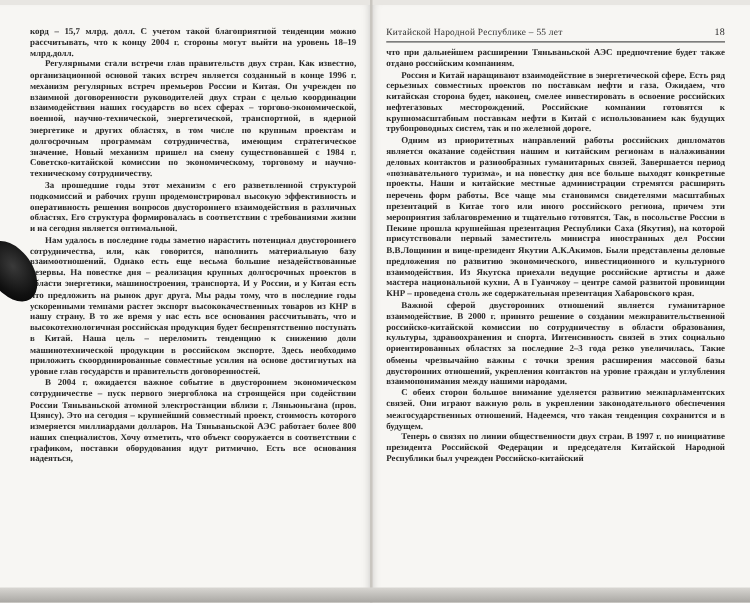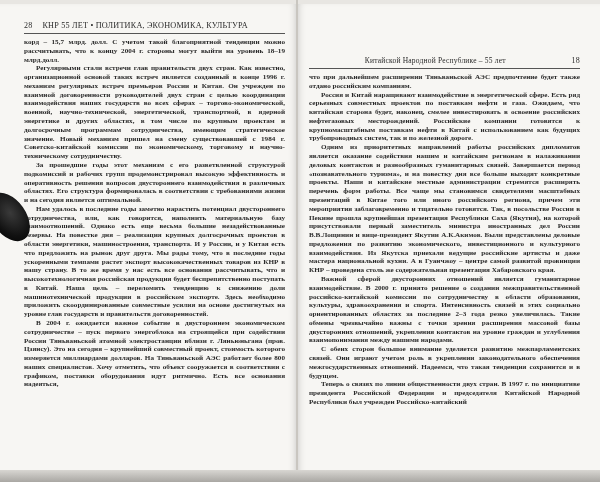--- a/index.html
+++ b/index.html
@@ -8,57 +8,53 @@
   .spread { position:absolute; left:0; top:0; width:600px; height:482px; display:flex; }
   .page { position:relative; height:470px; background:#f7f6f3; top:4px; box-sizing:border-box; }
   .page.left { width:297px; padding:17px 12px 0 24px; box-shadow: inset -6px 0 8px -6px rgba(0,0,0,0.25); }
   .page.right { width:303px; padding:17px 20px 0 12px; box-shadow: inset 6px 0 8px -6px rgba(0,0,0,0.25); }
   .spine { position:absolute; left:296px; top:0; width:2px; height:482px; background:#c9c6c0; }
   .header { display:flex; align-items:baseline; font-size:8.2px; border-bottom:0.8px solid #555;
             padding-bottom:3px; margin-bottom:4px; letter-spacing:0.2px; }
   .header .num { font-size:8px; }
   .page.left .header .num { margin-right:10px; }
   .page.left .header .title { flex:1; }
-  .page.right .header .title { flex:1; text-align:center; font-size:7.5px;margin-top:35px; }
+  .page.right .header .title { flex:1; text-align:left; font-size:7.5px; }
   .page.right .header .num { margin-left:10px; }
   .body p { margin:0; font-size:7.15px; line-height:8.78px; text-align:justify;font-weight:bold; }
   .body p.indent { text-indent:12px; }
   .blob { position:absolute; left:-8px; top:190px; width:34px; height:54px; border-radius:50%;
           background:radial-gradient(ellipse at 60% 45%, #3a3a3a 0%, #111 60%, #000 100%);
           transform:rotate(-35deg); }
   .bottom-shadow { position:absolute; left:0; bottom:0; width:600px; height:12px;
           background:linear-gradient(to bottom, #d8d6d2, #a9a7a3); }
 </style>
 </head>
 <body>
 
 <div class="spread">
   <div class="page left">
-    <div class="header">
-      <span class="num">28</span>
-      <span class="title">КНР 55 ЛЕТ • ПОЛИТИКА, ЭКОНОМИКА, КУЛЬТУРА</span>
-    </div>
     <div class="body">
       <p>корд – 15,7 млрд. долл. С учетом такой благоприятной тенденции можно рассчитывать, что к концу 2004 г. стороны могут выйти на уровень 18–19 млрд.долл.</p>
       <p class="indent">Регулярными стали встречи глав правительств двух стран. Как известно, организационной основой таких встреч является созданный в конце 1996 г. механизм регулярных встреч премьеров России и Китая. Он учрежден по взаимной договоренности руководителей двух стран с целью координации взаимодействия наших государств во всех сферах – торгово-экономической, военной, научно-технической, энергетической, транспортной, в ядерной энергетике и других областях, в том числе по крупным проектам и долгосрочным программам сотрудничества, имеющим стратегическое значение. Новый механизм пришел на смену существовавшей с 1984 г. Советско-китайской комиссии по экономическому, торговому и научно-техническому сотрудничеству.</p>
       <p class="indent">За прошедшие годы этот механизм с его разветвленной структурой подкомиссий и рабочих групп продемонстрировал высокую эффективность и оперативность решения вопросов двустороннего взаимодействия в различных областях. Его структура формировалась в соответствии с требованиями жизни и на сегодня является оптимальной.</p>
       <p class="indent">Нам удалось в последние годы заметно нарастить потенциал двустороннего сотрудничества, или, как говорится, наполнить материальную базу взаимоотношений. Однако есть еще весьма большие незадействованные резервы. На повестке дня – реализация крупных долгосрочных проектов в области энергетики, машиностроения, транспорта. И у России, и у Китая есть что предложить на рынок друг друга. Мы рады тому, что в последние годы ускоренными темпами растет экспорт высококачественных товаров из КНР в нашу страну. В то же время у нас есть все основания рассчитывать, что и высокотехнологичная российская продукция будет беспрепятственно поступать в Китай. Наша цель – переломить тенденцию к снижению доли машинотехнической продукции в российском экспорте. Здесь необходимо приложить скоординированные совместные усилия на основе достигнутых на уровне глав государств и правительств договоренностей.</p>
       <p class="indent">В 2004 г. ожидается важное событие в двустороннем экономическом сотрудничестве – пуск первого энергоблока на строящейся при содействии России Тяньваньской атомной электростанции вблизи г. Ляньюньгана (пров. Цзянсу). Это на сегодня – крупнейший совместный проект, стоимость которого измеряется миллиардами долларов. На Тяньваньской АЭС работает более 800 наших специалистов. Хочу отметить, что объект сооружается в соответствии с графиком, поставки оборудования идут ритмично. Есть все основания надеяться,</p>
     </div>
   </div>
   <div class="page right">
     <div class="header">
       <span class="title">Китайской Народной Республике – 55 лет</span>
       <span class="num">18</span>
     </div>
     <div class="body">
       <p>что при дальнейшем расширении Тяньваньской АЭС предпочтение будет также отдано российским компаниям.</p>
       <p class="indent">Россия и Китай наращивают взаимодействие в энергетической сфере. Есть ряд серьезных совместных проектов по поставкам нефти и газа. Ожидаем, что китайская сторона будет, наконец, смелее инвестировать в освоение российских нефтегазовых месторождений. Российские компании готовятся к крупномасштабным поставкам нефти в Китай с использованием как будущих трубопроводных систем, так и по железной дороге.</p>
       <p class="indent">Одним из приоритетных направлений работы российских дипломатов является оказание содействия нашим и китайским регионам в налаживании деловых контактов и разнообразных гуманитарных связей. Завершается период «познавательного туризма», и на повестку дня все больше выходят конкретные проекты. Наши и китайские местные администрации стремятся расширять перечень форм работы. Все чаще мы становимся свидетелями масштабных презентаций в Китае того или иного российского региона, причем эти мероприятия заблаговременно и тщательно готовятся. Так, в посольстве России в Пекине прошла крупнейшая презентация Республики Саха (Якутия), на которой присутствовали первый заместитель министра иностранных дел России В.В.Лощинин и вице-президент Якутии А.К.Акимов. Были представлены деловые предложения по развитию экономического, инвестиционного и культурного взаимодействия. Из Якутска приехали ведущие российские артисты и даже мастера национальной кухни. А в Гуанчжоу – центре самой развитой провинции КНР – проведена столь же содержательная презентация Хабаровского края.</p>
       <p class="indent">Важной сферой двусторонних отношений является гуманитарное взаимодействие. В 2000 г. принято решение о создании межправительственной российско-китайской комиссии по сотрудничеству в области образования, культуры, здравоохранения и спорта. Интенсивность связей в этих социально ориентированных областях за последние 2–3 года резко увеличилась. Такие обмены чрезвычайно важны с точки зрения расширения массовой базы двусторонних отношений, укрепления контактов на уровне граждан и углубления взаимопонимания между нашими народами.</p>
-      <p class="indent">С обеих сторон большое внимание уделяется развитию межпарламентских связей. Они играют учетом роль в укреплении законодательного обеспечения межгосударственных отношений. Надеемся, что такая тенденция сохранится и в будущем.</p>
+      <p class="indent">С обеих сторон большое внимание уделяется развитию межпарламентских связей. Они играют важную роль в укреплении законодательного обеспечения межгосударственных отношений. Надеемся, что такая тенденция сохранится и в будущем.</p>
       <p class="indent">Теперь о связях по линии общественности двух стран. В 1997 г. по инициативе президента Российской Федерации и председателя Китайской Народной Республики был учрежден Российско-китайский</p>
     </div>
   </div>
 </div>
 <div class="spine"></div>
 <div class="blob"></div>
 <div class="bottom-shadow"></div>
 
 </body></html>

